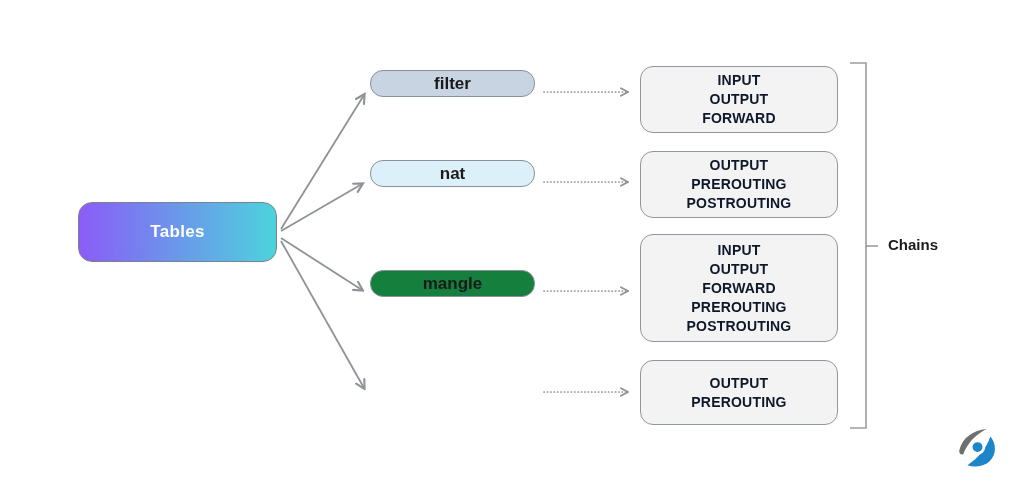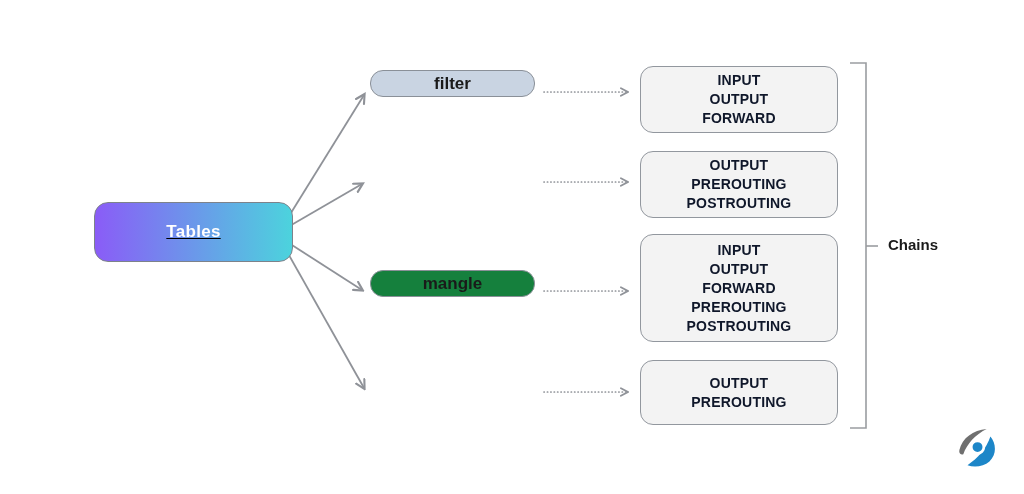--- a/index.html
+++ b/index.html
@@ -20,29 +20,28 @@
   .diagram-title {
     position: absolute;
     left: 50px; top: 49px;
     font-size: 18px;
     font-weight: bold;
     color: #1c1c1c;
     letter-spacing: 0.1px;
   }
   .tables-node {
     position: absolute;
-    left: 94px; top: 202px;
+    left: 78px; top: 202px;
     width: 199px; height: 60px;
     border: 1.5px solid #7d828a;
     border-radius: 14px;
     box-sizing: border-box;
     display: flex;
     align-items: center;
     justify-content: center;
-    text-decoration: underline;
   }
   .tables-node span {
     color: #ffffff;
     font-size: 17px;
     font-weight: bold;
     letter-spacing: 0.3px;
   }
   .table-node {
     position: absolute;
     left: 370px;
@@ -141,20 +140,21 @@
     <path class="bracket" d="M850,63 L866,63 L866,428 L850,428"></path>
     <line class="bracket" x1="866" y1="246" x2="878" y2="246"></line>
   </svg>
 
 
   <div class="tables-node" style="background: linear-gradient(90deg, rgb(138, 92, 247), rgb(76, 211, 221));">
     <span style="color: rgb(255, 255, 255);">Tables</span>
   </div>
 
   <div class="table-node tn-filter" style="background: rgb(201, 212, 226);">filter</div>
+  <div class="table-node tn-nat" style="background: rgb(220, 240, 249);">nat</div>
   <div class="table-node tn-mangle" style="background: #15803d;">mangle</div>
 
   <div class="chain-box cb-1">INPUT
 OUTPUT
 FORWARD</div>
   <div class="chain-box cb-2">OUTPUT
 PREROUTING
 POSTROUTING</div>
   <div class="chain-box cb-3">INPUT
 OUTPUT

